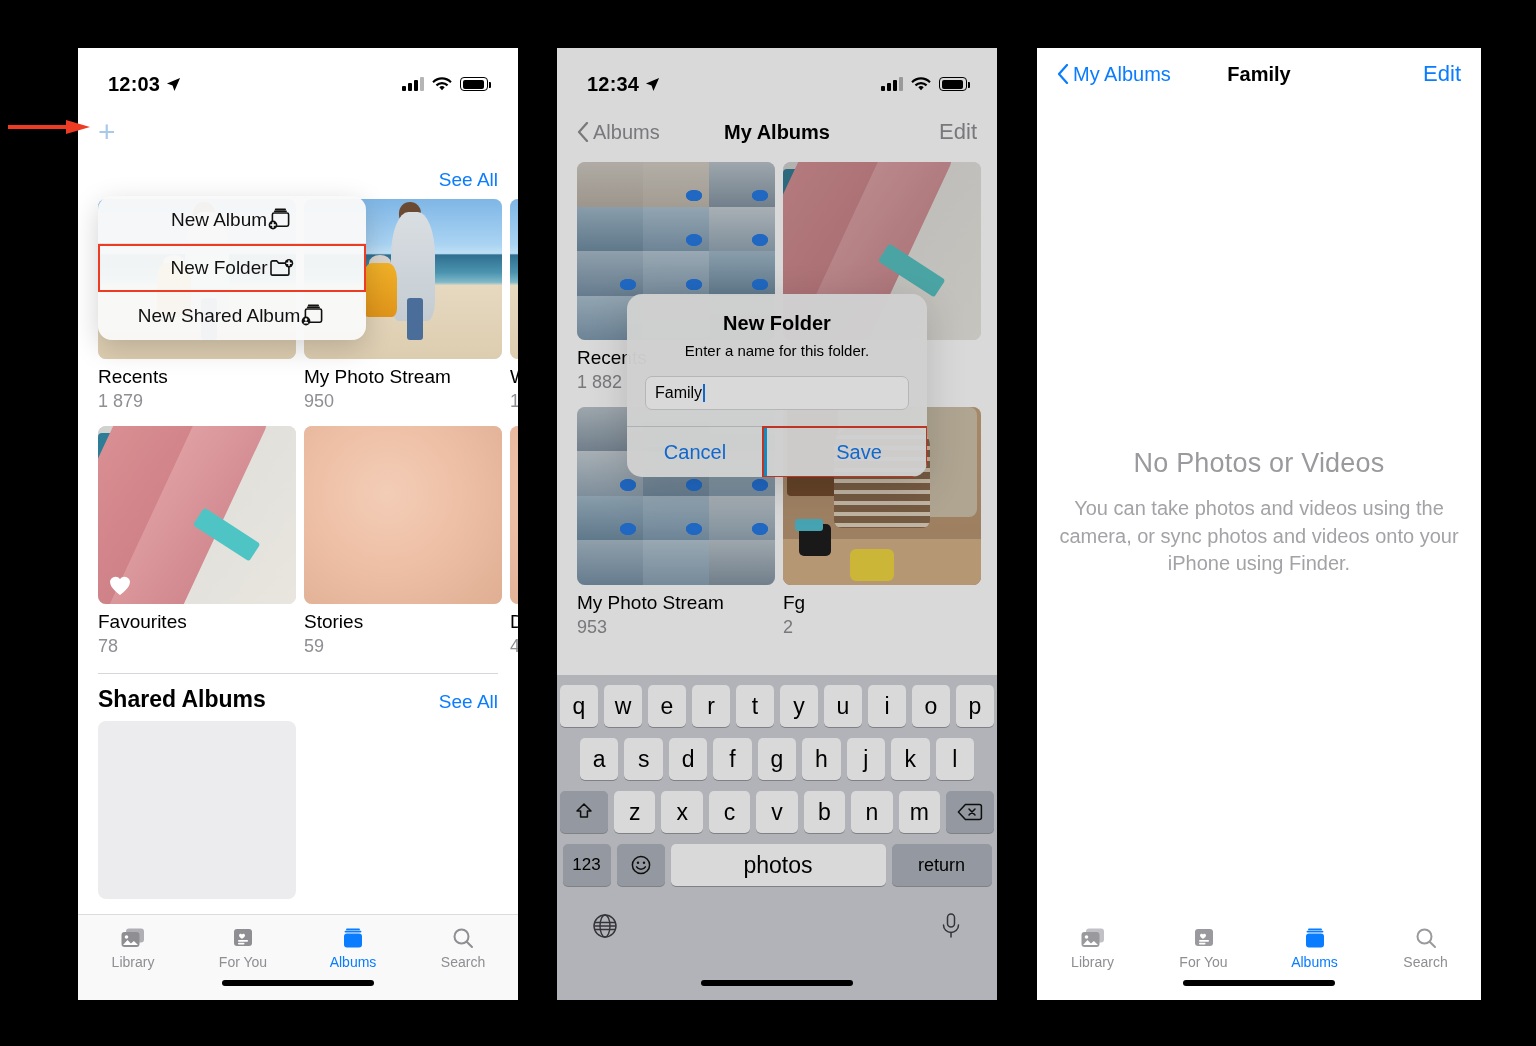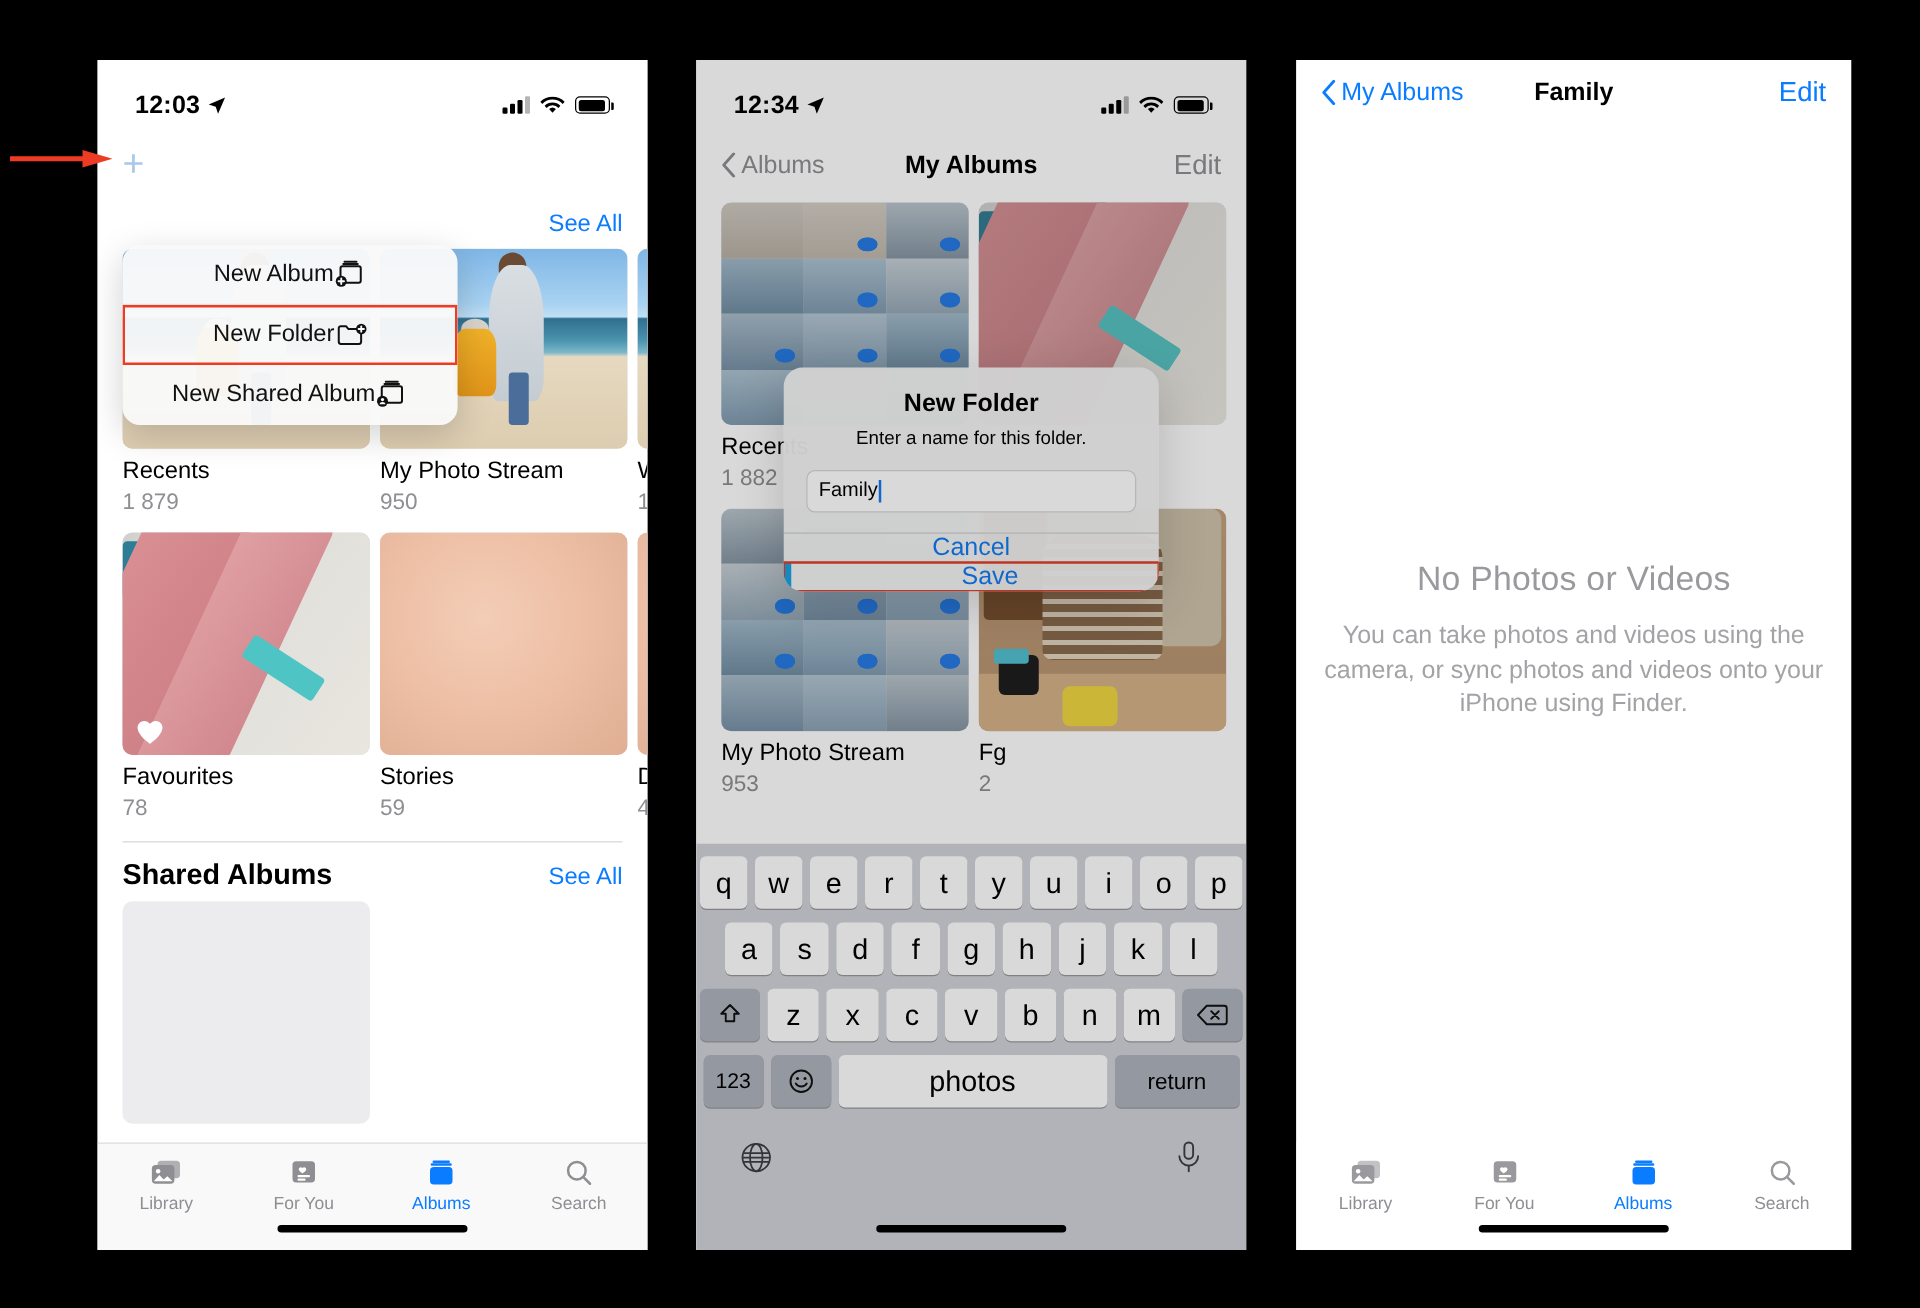--- a/index.html
+++ b/index.html
@@ -200,26 +200,26 @@
   }
   .alert-body { padding:18px 18px 16px; text-align:center; }
   .alert-title { font-size:20px; font-weight:700; color:#000; }
   .alert-msg { font-size:15px; color:#000; margin-top:7px; }
   .alert-input {
     margin-top:17px; height:34px; background:#fff; border:1px solid #d6d6da;
     border-radius:7px; display:flex; align-items:center; padding:0 9px;
     font-size:16px; color:#000; text-align:left;
   }
   .caret { display:inline-block; width:2px; height:18px; background:#0a7cff; margin-left:1px; }
-  .alert-actions { display:flex; border-top:1px solid #cfcfd4;flex-direction:column; }
+  .alert-actions { display:flex; border-top:1px solid #cfcfd4; }
   .alert-btn {
     flex:1; height:50px; display:flex; align-items:center; justify-content:center;
     font-size:20px; color:#0a7cff; cursor:pointer;
   }
-  .alert-btn + .alert-btn { border-left:6px solid #0ea5e9;padding-left:24px; }
+  .alert-btn + .alert-btn { border-left:4px solid #0ea5e9;padding-left:24px; }
   .alert-btn.hl { outline:2.5px solid #ee3b24; outline-offset:-1px; }
 
   
   .keyboard {
     position:absolute; left:0; right:0; bottom:0; height:325px;
     background:#d1d3d9; z-index:60; padding:10px 3px 0 3px;
   }
   .krow { display:flex; justify-content:center; gap:6px; margin-bottom:11px; }
   .key {
     background:#fff; border-radius:5px; height:42px; min-width:37px; flex:1;

